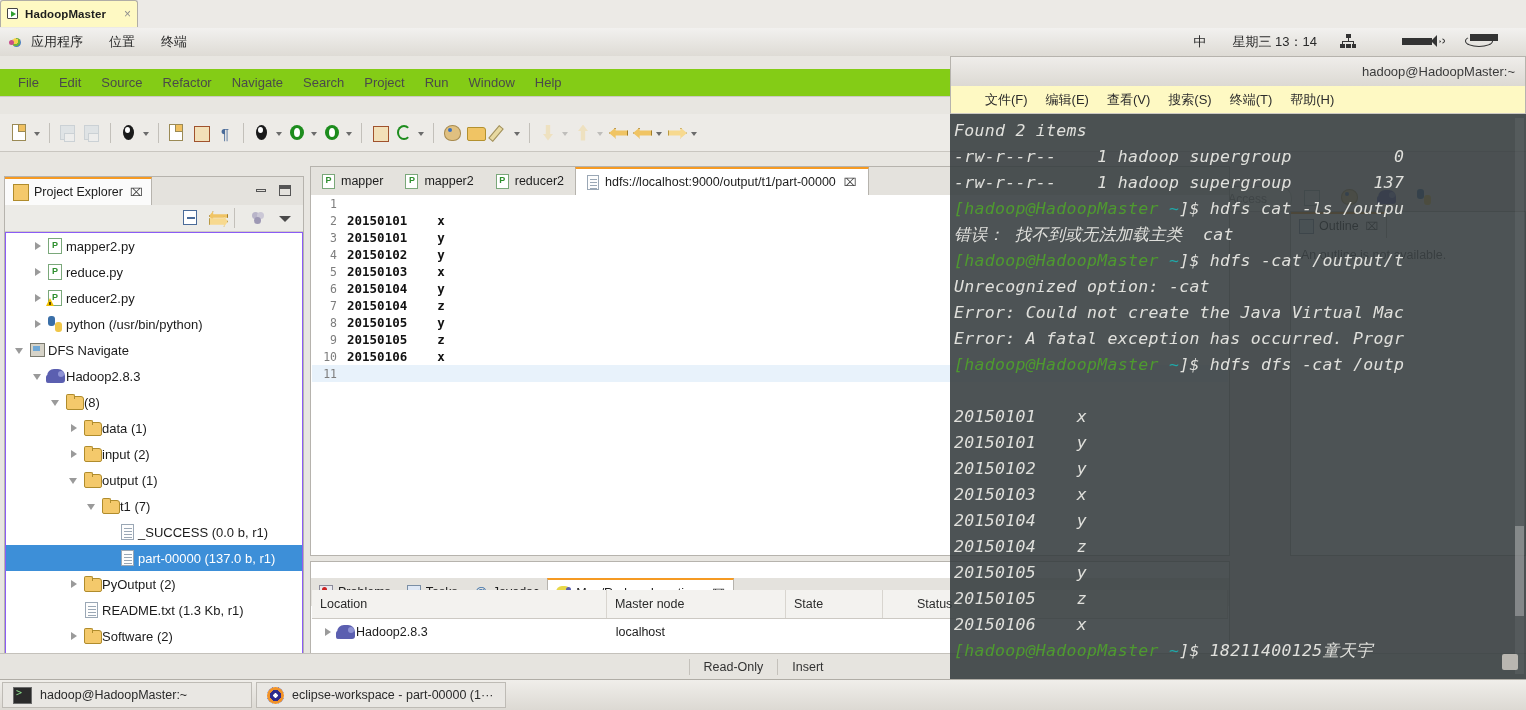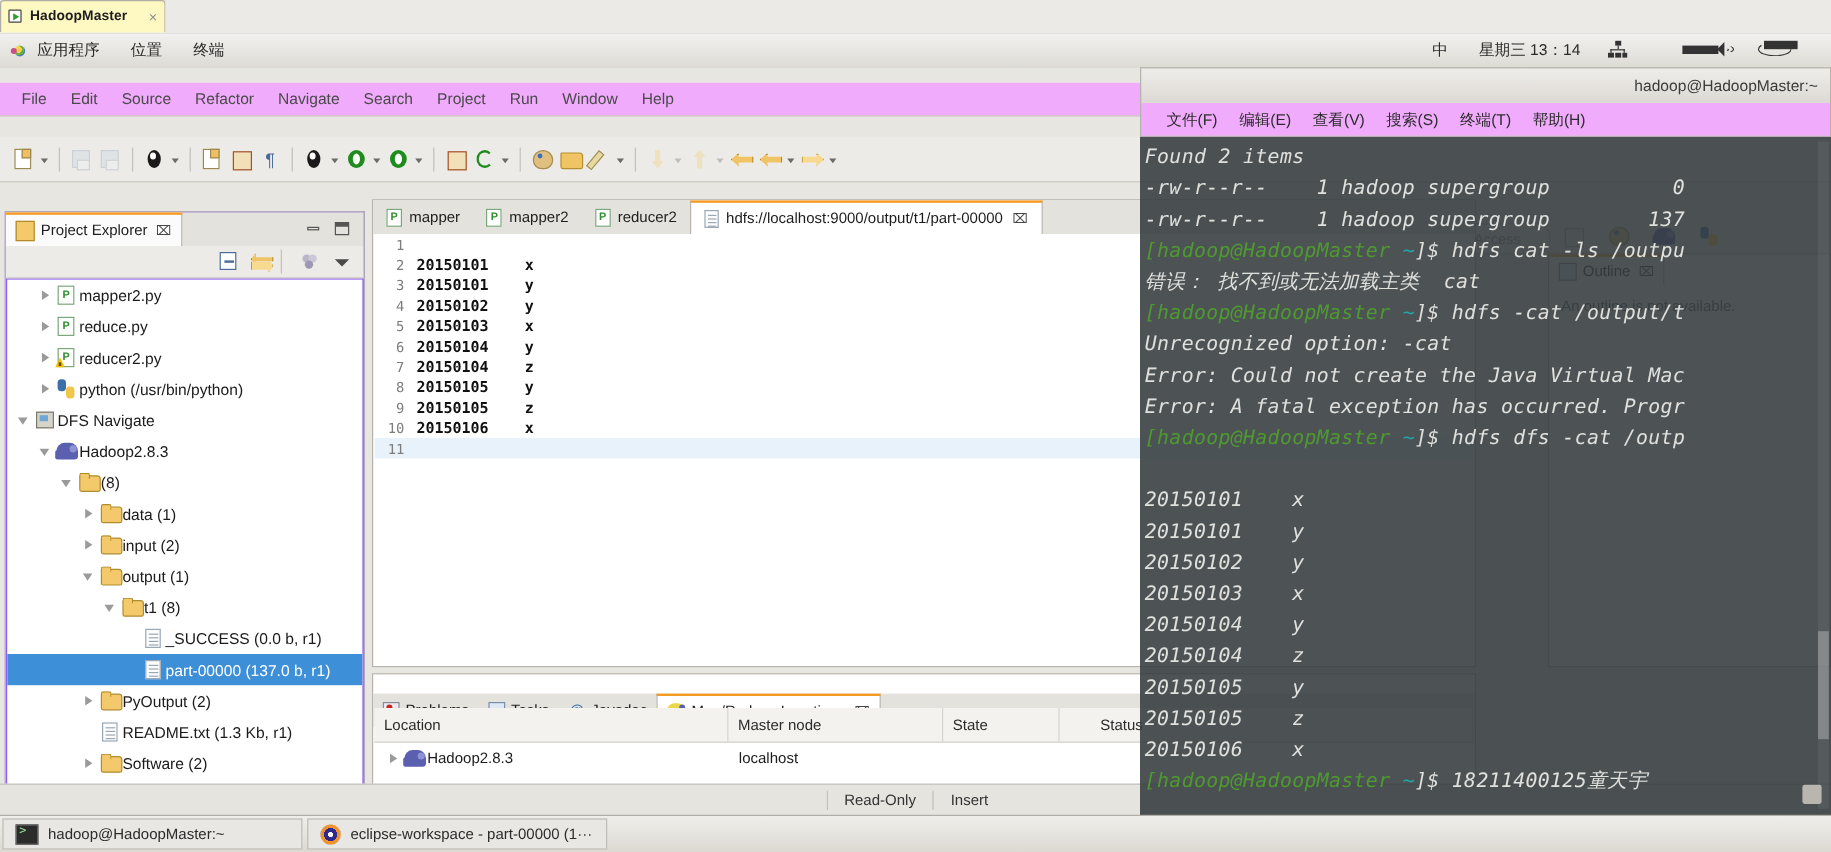--- a/index.html
+++ b/index.html
@@ -53,21 +53,21 @@
   .ic-pow .ring{position:absolute;left:2px;top:1px;width:12px;height:12px;border:1.8px solid #333;border-radius:50%;
      border-top-color:transparent;box-sizing:border-box;}
   .ic-pow .bar{position:absolute;left:7.2px;top:-0.5px;width:1.8px;height:7px;background:#333;}
 
   
   #eclipse{left:0;top:56px;width:1526px;height:624px;background:#e8e6e1;}
   #ec-title{left:0;top:0;width:1526px;height:30px;
      background:linear-gradient(#e7e5e0,#d8d5cf);border-bottom:1px solid #bbb8b1;
      display:flex;align-items:center;justify-content:center;}
   #ec-title span{font-size:13px;color:#3b3b3b;}
-  #ec-menu{left:0;top:13px;width:1526px;height:28px;background:#f0abfc;border-bottom:1px solid #ccc9c3;display:flex;align-items:center;padding-left:8px;box-sizing:border-box;}
+  #ec-menu{left:0;top:13px;width:1526px;height:28px;background:#84cc16;border-bottom:1px solid #ccc9c3;display:flex;align-items:center;padding-left:8px;box-sizing:border-box;}
   #ec-menu .m{font-size:13px;color:#4a4a4a;padding:0 10px;}
   #ec-tool{left:0;top:58px;width:1526px;height:38px;background:#edebe7;border-bottom:1px solid #c9c6c0;display:flex;align-items:center;padding-left:8px;box-sizing:border-box;}
   .tb{width:22px;height:22px;margin:0 1px;position:relative;display:inline-block;}
   .tbsep{width:1px;height:20px;background:#c3c0ba;margin:0 6px;}
   .arw{width:11px;height:22px;position:relative;display:inline-block;}
   .arw::after{content:"";position:absolute;left:2px;top:10px;border-left:3.5px solid transparent;border-right:3.5px solid transparent;border-top:4px solid #6b6b6b;}
 
   
   .g-doc{position:absolute;left:3px;top:2px;width:14px;height:17px;background:#fff;border:1.3px solid #9b8a55;box-sizing:border-box;}
   .g-doc::after{content:"";position:absolute;right:-1px;top:-1px;width:6px;height:6px;background:#f0c060;border:1px solid #9b8a55;}
@@ -192,21 +192,21 @@
   #ec-status{left:0;bottom:0;width:1526px;height:26px;background:#e6e4df;border-top:1px solid #c4c1bb;display:flex;align-items:center;}
   #ec-status .cell{font-size:12.5px;color:#333;padding:0 14px;height:100%;display:flex;align-items:center;}
   #ec-status .sep{width:1px;height:16px;background:#c4c1bb;}
 
   
   #term{left:950px;top:56px;width:576px;height:624px;}
   #term-title{position:absolute;left:0;top:0;width:100%;height:30px;
      background:linear-gradient(#efedea,#dcd9d3);border:1px solid #b6b3ad;border-bottom:none;box-sizing:border-box;
      display:flex;align-items:center;justify-content:flex-end;padding-right:10px;}
   #term-title span{font-size:13px;color:#3b3b3b;}
-  #term-menu{position:absolute;left:0;top:30px;width:100%;height:28px;background:#f0abfc;border:1px solid #b6b3ad;border-top:none;border-bottom:1px solid #ccc9c3;box-sizing:border-box;display:flex;align-items:center;padding-left:12px;}
+  #term-menu{position:absolute;left:0;top:30px;width:100%;height:28px;background:#fef9c3;border:1px solid #b6b3ad;border-top:none;border-bottom:1px solid #ccc9c3;box-sizing:border-box;display:flex;align-items:center;padding-left:25px;}
   #term-menu .tm{font-size:13px;color:#2c2c2c;padding:0 9px;}
   #term-body{position:absolute;left:0;top:58px;width:100%;height:566px;
      background:rgba(52,59,61,0.88);overflow:hidden;padding:4px 0 0 4px;box-sizing:border-box;}
   .tline{height:26px;font-family:"DejaVu Sans Mono",monospace;font-size:16.5px;font-style:italic;
      color:#e0e0dc;white-space:pre;line-height:26px;letter-spacing:.3px;}
   .tline .gp{color:#4e9a2f;}
   .tline .tl{color:#1fa8a8;}
   #term-scroll{position:absolute;right:2px;top:62px;width:9px;height:556px;background:rgba(255,255,255,.06);}
   #term-thumb{position:absolute;right:2px;top:470px;width:9px;height:90px;background:rgba(220,220,220,.35);}
 
@@ -507,21 +507,21 @@
             <span class="i-folder"></span>
           </span>
           <span>output (1)</span>
         </div>
         <div class="trow">
           <span style="width: 78px; flex: 0 0 auto;"></span>
           <span class="tw o"></span>
           <span class="ti">
             <span class="i-folder"></span>
           </span>
-          <span>t1 (8)</span>
+          <span>t1 (7)</span>
         </div>
         <div class="trow">
           <span style="width: 96px; flex: 0 0 auto;"></span>
           <span class="tw"></span>
           <span class="ti">
             <span class="i-file">
               <i></i>
               <i></i>
               <i></i>
               <i></i>

